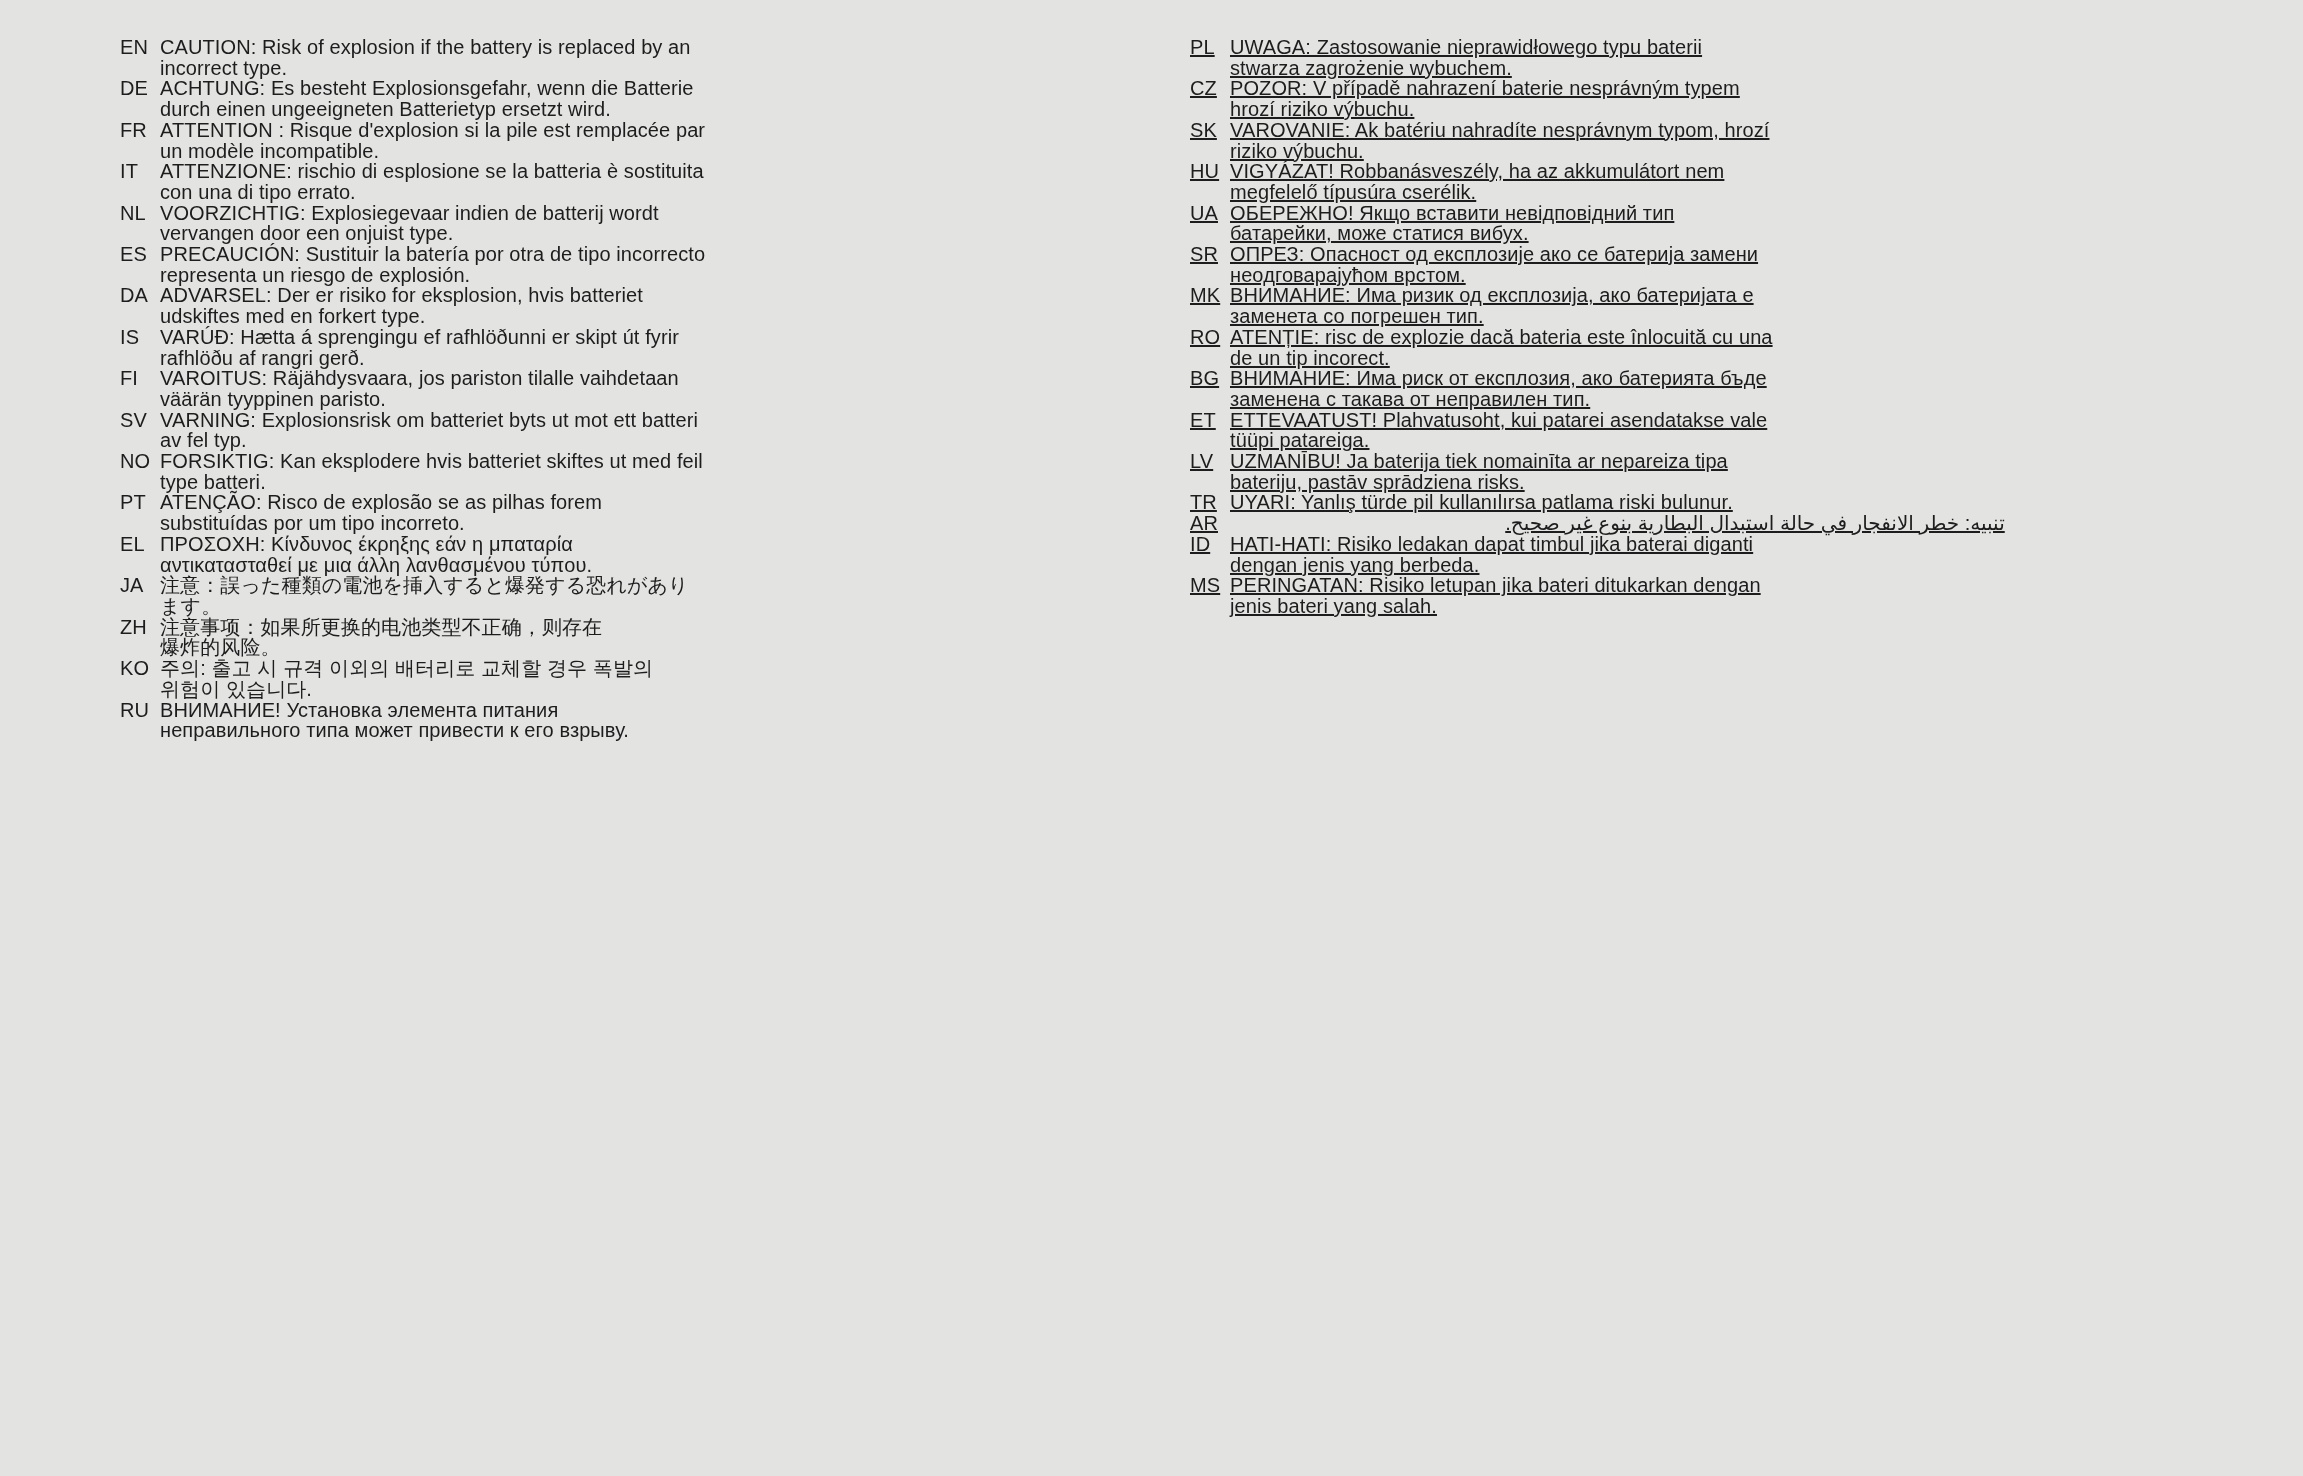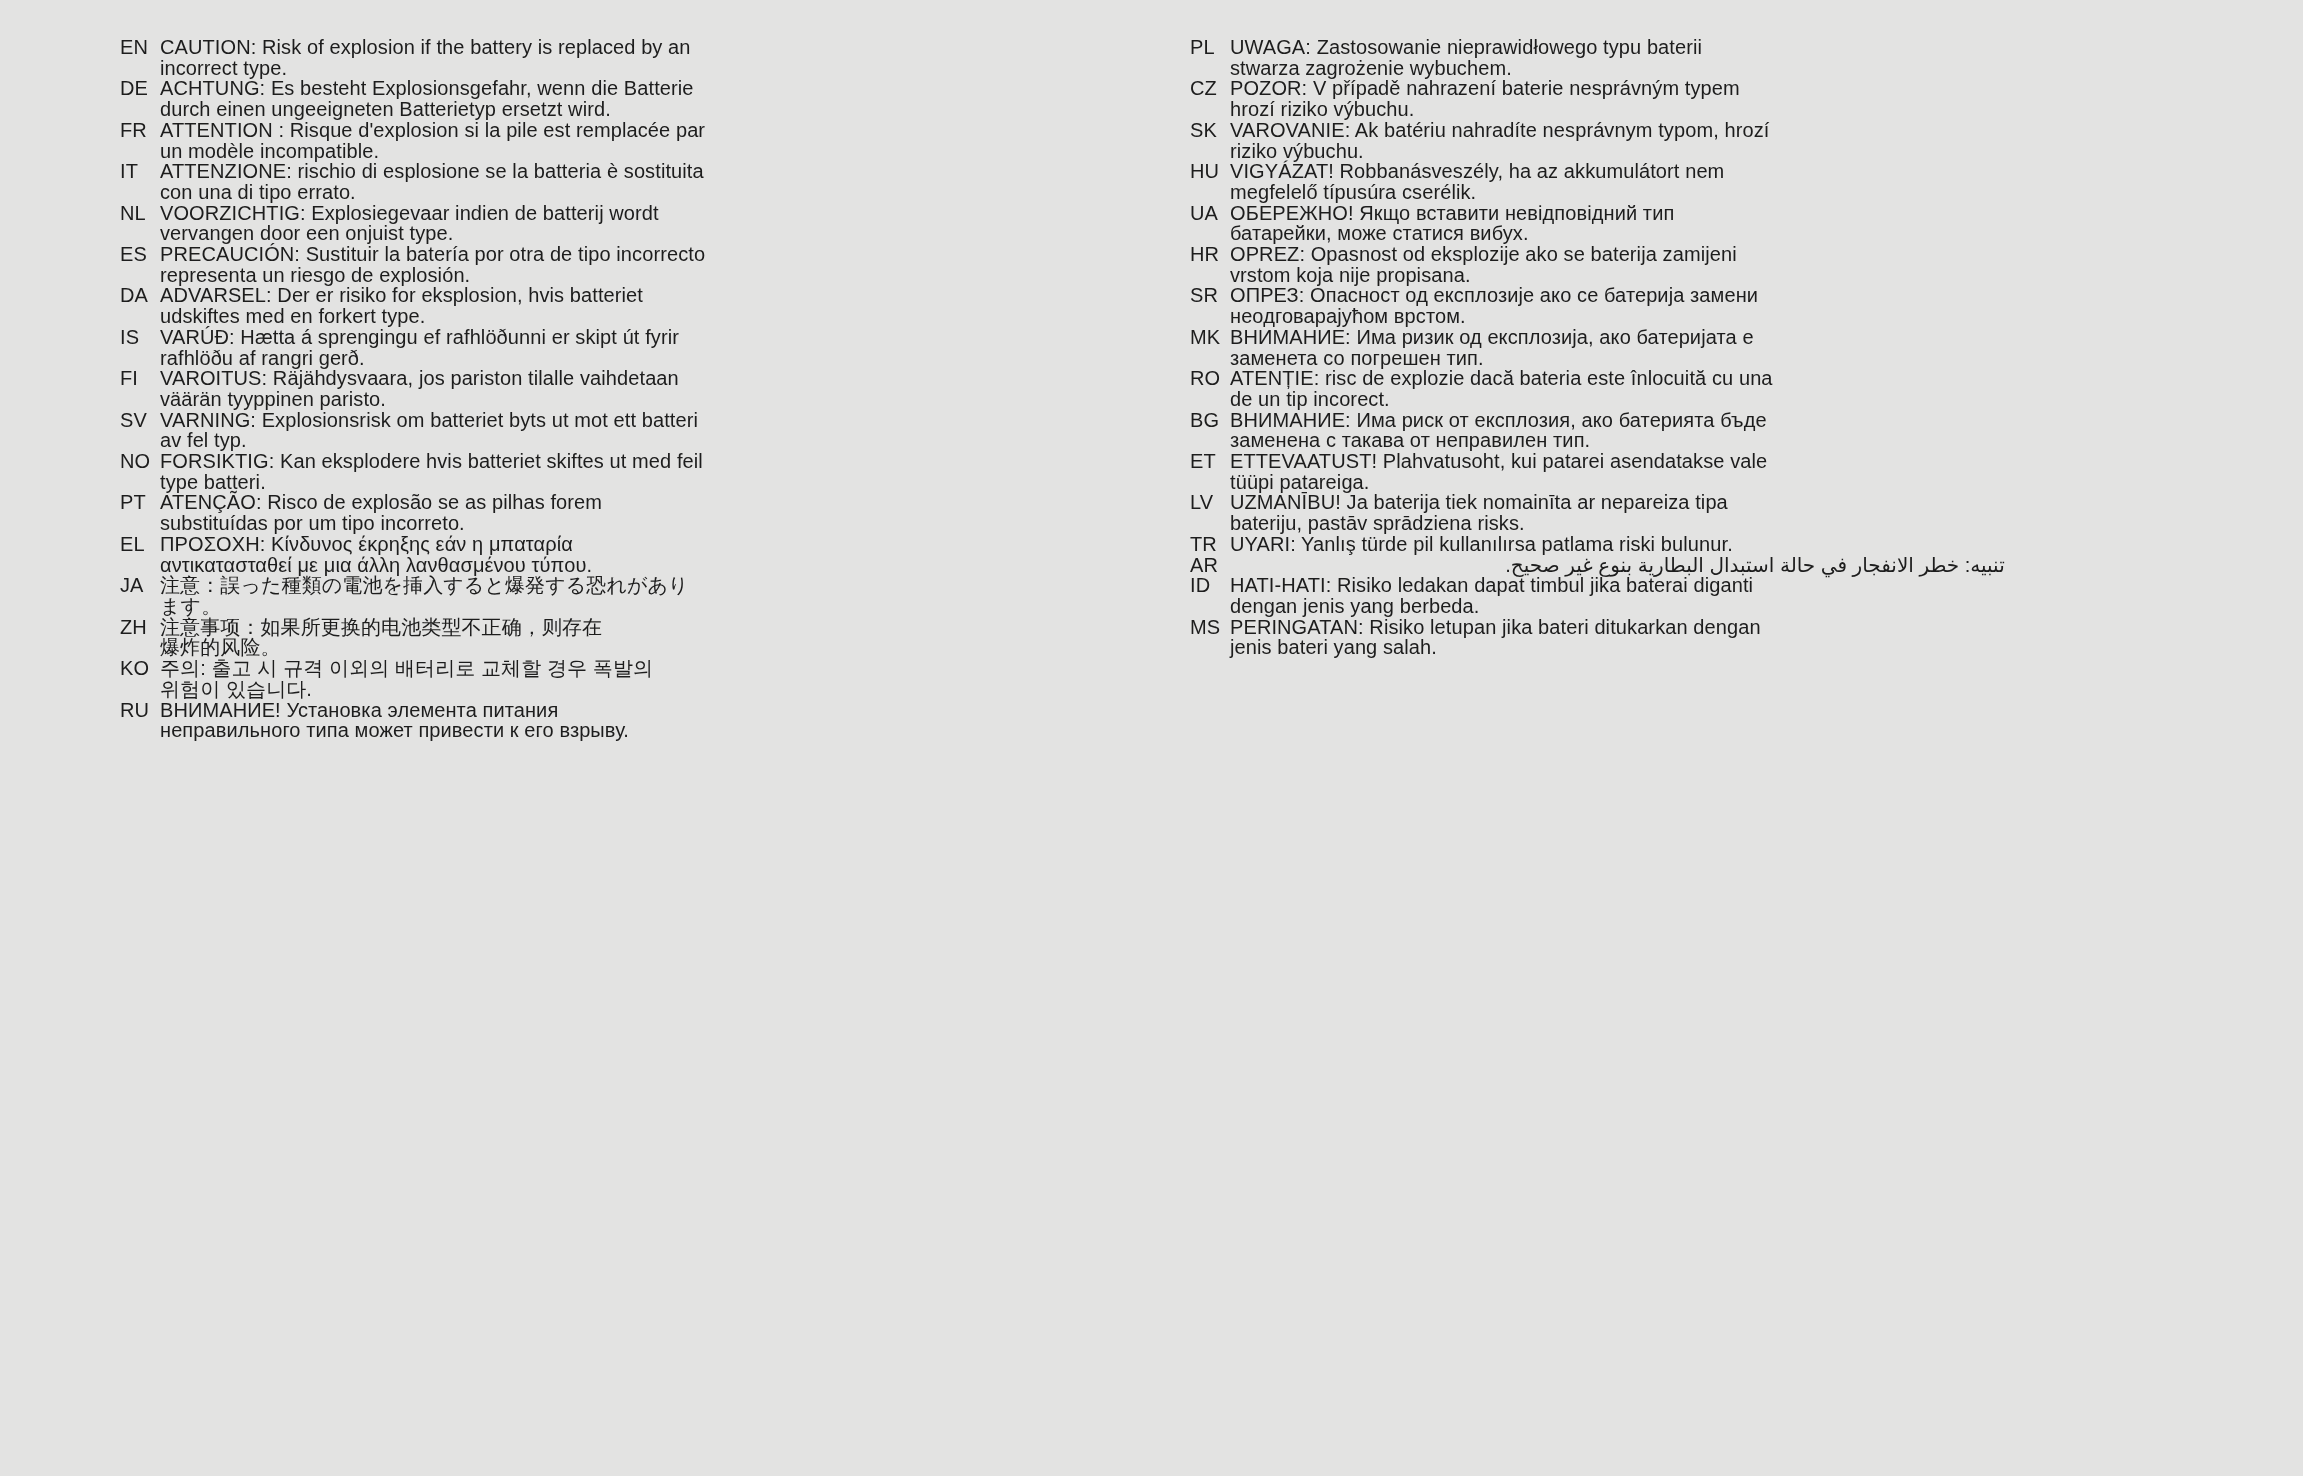--- a/index.html
+++ b/index.html
@@ -21,21 +21,21 @@
     border-radius: 30px;
   }
   .col {
     position: absolute;
     top: 37px;
     font-size: 20px;
     line-height: 20.7px;
     letter-spacing: 0.1px;
   }
   #col-left  { left: 120px; width: 1020px; }
-  #col-right { left: 1190px; width: 1090px; }
+  #col-right { left: 1190px; width: 1090px; text-decoration: underline; }
   .entry {
     display: flex;
     align-items: flex-start;
   }
   .code {
     flex: 0 0 40px;
     white-space: nowrap;
   }
   .text {
     flex: 1 1 auto;
@@ -177,25 +177,20 @@
     <span class="text">VIGYÁZAT! Robbanásveszély, ha az akkumulátort nem
 megfelelő típusúra cserélik.</span>
   </div>
 
   <div class="entry">
     <span class="code">UA</span>
     <span class="text">ОБЕРЕЖНО! Якщо вставити невідповідний тип
 батарейки, може статися вибух.</span>
   </div>
 
-  <div class="entry">
-    <span class="code">HR</span>
-    <span class="text">OPREZ: Opasnost od eksplozije ako se baterija zamijeni
-vrstom koja nije propisana.</span>
-  </div>
 
   <div class="entry">
     <span class="code">SR</span>
     <span class="text">ОПРЕЗ: Опасност од експлозије ако се батерија замени
 неодговарајућом врстом.</span>
   </div>
 
   <div class="entry">
     <span class="code">MK</span>
     <span class="text">ВНИМАНИЕ: Има ризик од експлозија, ако батеријата е

